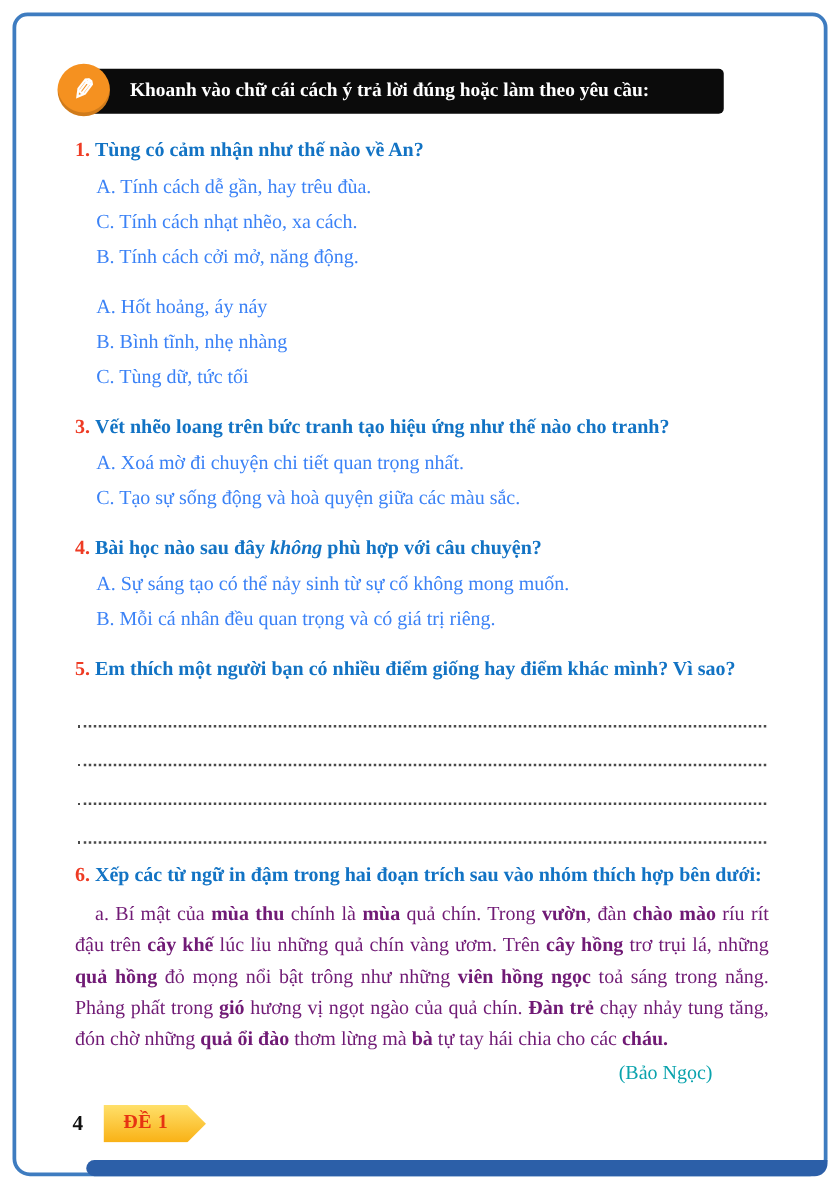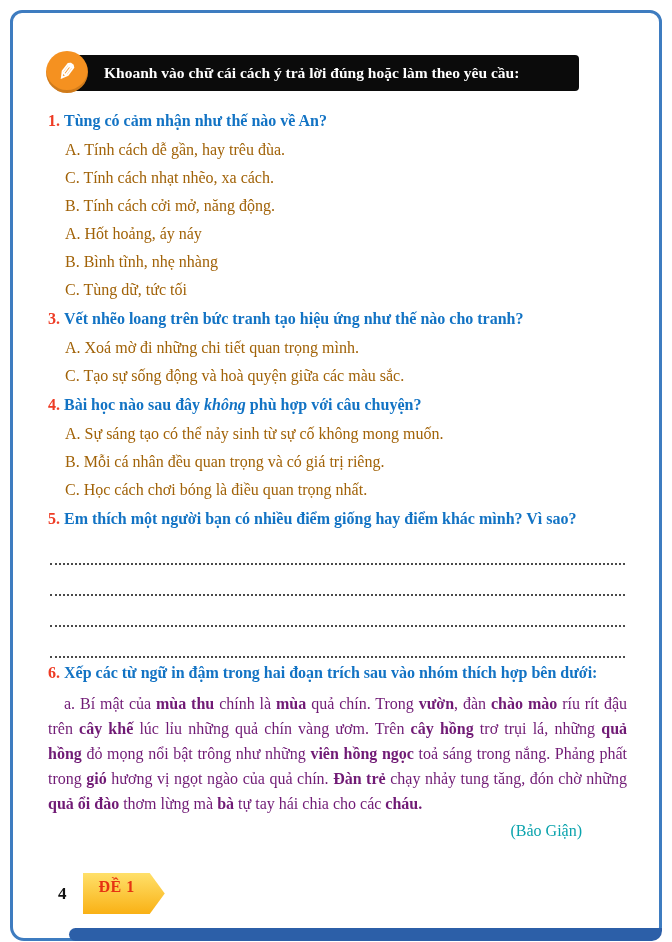--- a/index.html
+++ b/index.html
@@ -31,45 +31,45 @@
   }
   .pencil-badge{
     position:absolute;left:-10px;top:-4px;width:42px;height:42px;
     background:var(--pencil-orange,#f59120);border-radius:50%;
     display:flex;align-items:center;justify-content:center;
     color:#fff;font-size:22px;transform:none;
     box-shadow:inset 0 -3px 0 rgba(0,0,0,.15);
   }
   .pencil-badge span{display:block;transform:scaleX(-1) rotate(8deg);}
   #questions{margin-top:16px;font-size:16px;}
-  .question{margin:0;}
+  .question{margin:12px;}
   .q-line{line-height:28px;margin:1px 0;}
   .q-num{color:var(--num-red,#ee3b24);font-weight:bold;}
   .q-text{color:var(--q-blue,#1273c4);font-weight:bold;}
-  .option{line-height:28px;margin-left:17px;color:#a16207;}
+  .option{line-height:28px;margin-left:17px;color:#3b82f6;}
   .write-line{
     height:29px;border-bottom:2px dotted #4a4a4a;margin:0 2px;
   }
   .q-par{
     line-height:25px;text-align:justify;text-indent:16px;margin-top:4px;color:#701a75;
   }
   .q-author{
     line-height:26px;text-align:right;padding-right:45px;
     color:var(--author-teal,#0aa3ad);margin-top:2px;
   }
   .footer{
     position:absolute;bottom:24px;left:45px;
     display:flex;align-items:center;gap:16px;
   }
   .page-number{font-weight:bold;font-size:17px;color:#111;}
   .de-banner{
     display:inline-block;
     background:linear-gradient(var(--banner-y1,#ffe06a),var(--banner-y2,#f9b115));
     clip-path:polygon(0 0,calc(100% - 15px) 0,100% 50%,calc(100% - 15px) 100%,0 100%);
-    padding:5px 30px 18px 16px;
+    padding:5px 30px 7px 16px;
     color:var(--banner-red,#e63312);font-weight:bold;font-size:16px;
     letter-spacing:.5px;
   }
 </style>
 </head>
 <body>
 
 <div class="frame">
   <div class="content">
 
@@ -87,40 +87,39 @@
           <div class="option">C. Tính cách nhạt nhẽo, xa cách.</div>
           <div class="option">B. Tính cách cởi mở, năng động.</div>
         </div>
         <div class="question">
           <div class="option">A. Hốt hoảng, áy náy</div>
           <div class="option">B. Bình tĩnh, nhẹ nhàng</div>
           <div class="option">C. Tùng dữ, tức tối</div>
         </div>
         <div class="question">
           <div class="q-line"><span class="q-num">3.</span> <span class="q-text">Vết nhẽo loang trên bức tranh tạo hiệu ứng như thế nào cho tranh?</span></div>
-          <div class="option">A. Xoá mờ đi những chi tiết quan trọng mình.</div>
+          <div class="option">A. Xoá mờ đi chuyện chi tiết quan trọng nhất.</div>
           <div class="option">C. Tạo sự sống động và hoà quyện giữa các màu sắc.</div>
         </div>
         <div class="question">
           <div class="q-line"><span class="q-num">4.</span> <span class="q-text">Bài học nào sau đây <i>không</i> phù hợp với câu chuyện?</span></div>
           <div class="option">A. Sự sáng tạo có thể nảy sinh từ sự cố không mong muốn.</div>
           <div class="option">B. Mỗi cá nhân đều quan trọng và có giá trị riêng.</div>
-          <div class="option">C. Học cách chơi bóng là điều quan trọng nhất.</div>
         </div>
         <div class="question">
           <div class="q-line"><span class="q-num">5.</span> <span class="q-text">Em thích một người bạn có nhiều điểm giống hay điểm khác mình? Vì sao?</span></div>
           <div class="write-line"></div>
           <div class="write-line"></div>
           <div class="write-line"></div>
           <div class="write-line"></div>
         </div>
         <div class="question">
           <div class="q-line"><span class="q-num">6.</span> <span class="q-text">Xếp các từ ngữ in đậm trong hai đoạn trích sau vào nhóm thích hợp bên dưới:</span></div>
           <div class="q-par">a. Bí mật của <b>mùa thu</b> chính là <b>mùa</b> quả chín. Trong <b>vườn</b>, đàn <b>chào mào</b> ríu rít đậu trên <b>cây khế</b> lúc lỉu những quả chín vàng ươm. Trên <b>cây hồng</b> trơ trụi lá, những <b>quả hồng</b> đỏ mọng nổi bật trông như những <b>viên hồng ngọc</b> toả sáng trong nắng. Phảng phất trong <b>gió</b> hương vị ngọt ngào của quả chín. <b>Đàn trẻ</b> chạy nhảy tung tăng, đón chờ những <b>quả ổi đào</b> thơm lừng mà <b>bà</b> tự tay hái chia cho các <b>cháu.</b></div>
-          <div class="q-author">(Bảo Giận)</div>
+          <div class="q-author">(Bảo Ngọc)</div>
         </div>
       </div>
 
     <div class="footer">
       <span class="page-number">4</span>
       <span class="de-banner">ĐỀ 1</span>
     </div>
 
   </div>
   <div class="bottom-bar"></div>

